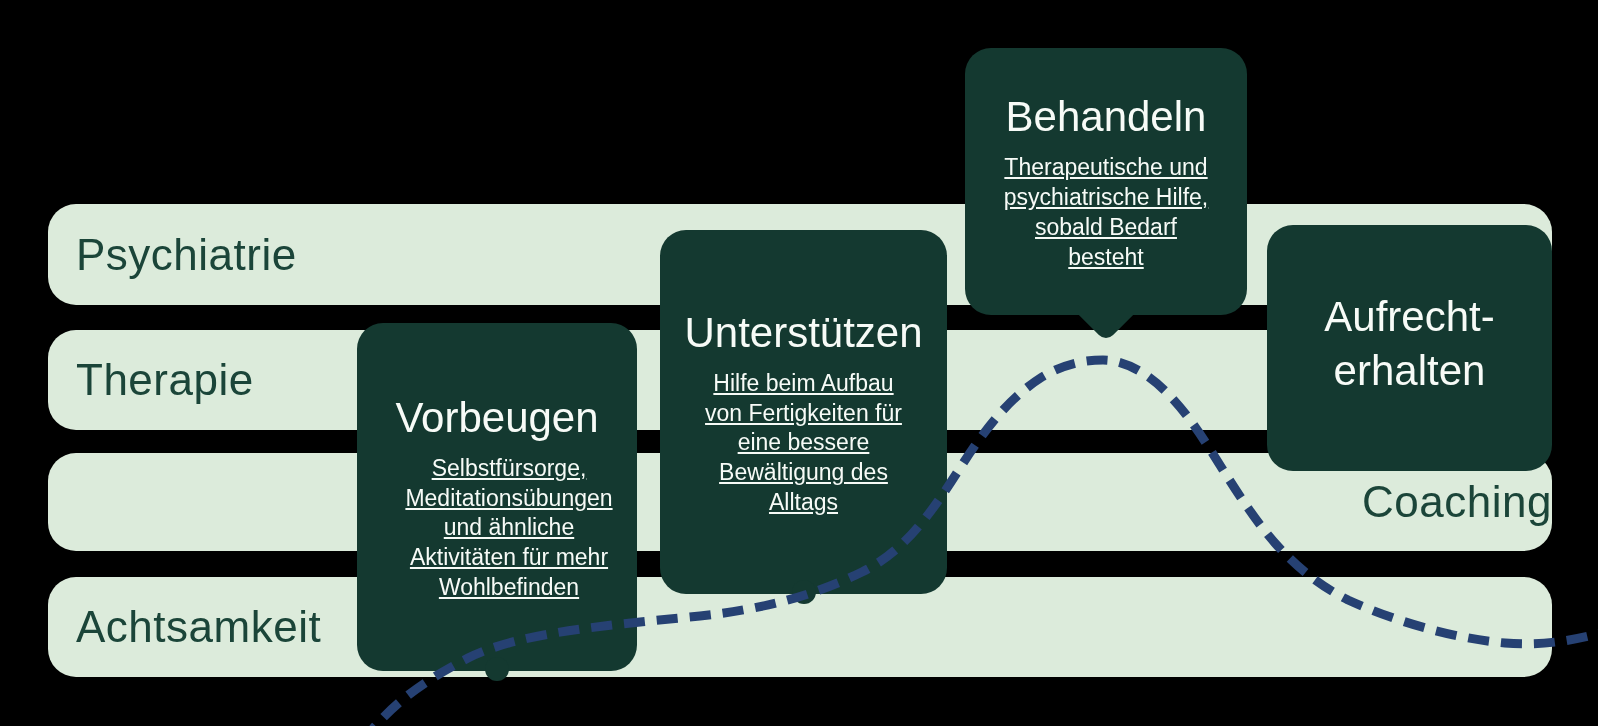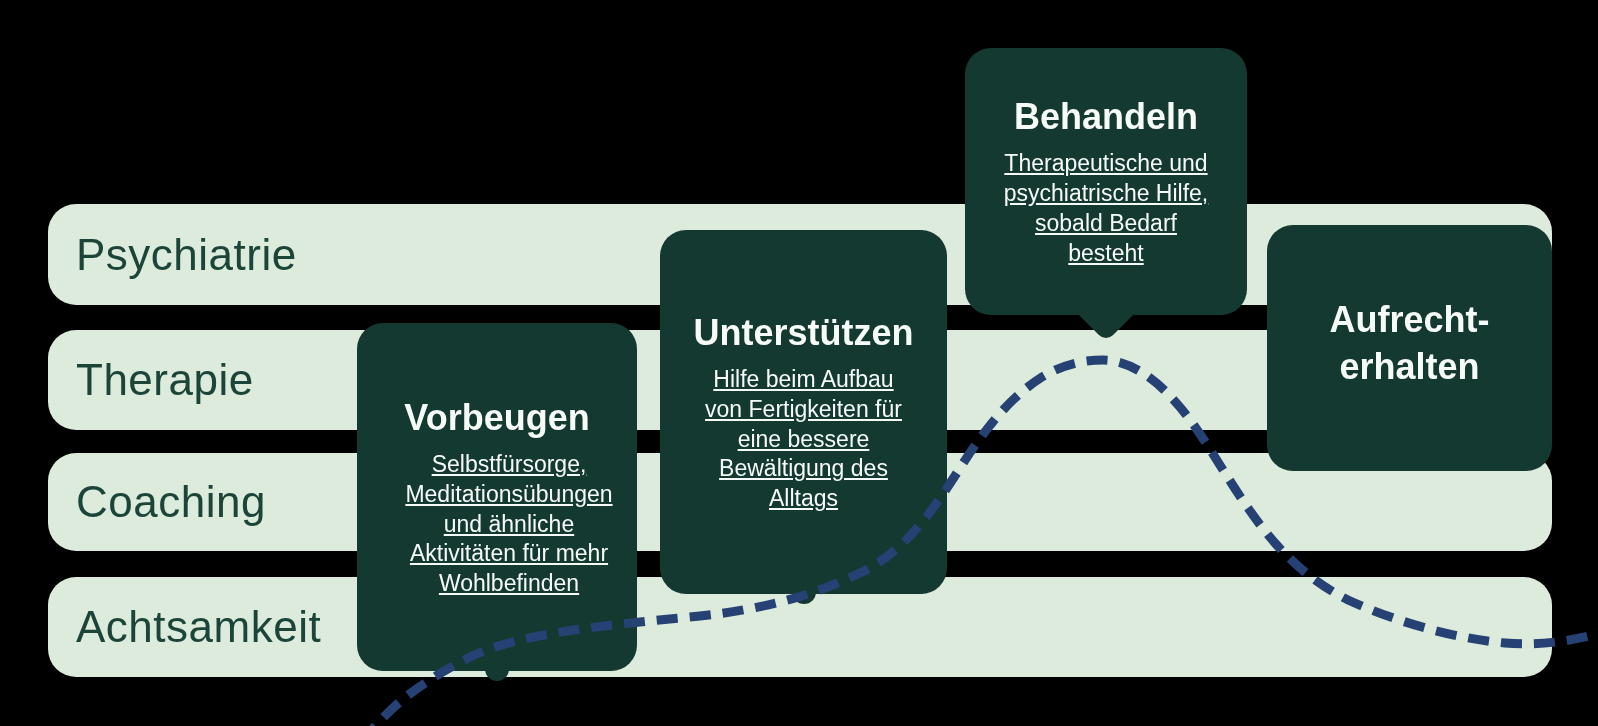--- a/index.html
+++ b/index.html
@@ -27,21 +27,21 @@
     left: 48px;
     width: 1504px;
     background: var(--row-bg);
     border-radius: 28px;
     display: flex;
     align-items: center;
     padding-left: 28px;
   }
   .row-psychiatrie  { top: 204px; height: 101px; }
   .row-therapie     { top: 330px; height: 100px; }
-  .row-coaching     { top: 453px; height:  98px; }
+  .row-coaching     { top: 453px; height:  98px; justify-content: flex-end; }
   .row-achtsamkeit  { top: 577px; height: 100px; }
   .row-label {
     font-size: 44px;
     font-weight: normal;
     letter-spacing: 0.5px;
     color: var(--row-text);
   }
 
   
   .card {
@@ -55,22 +55,22 @@
     justify-content: center;
     text-align: center;
     z-index: 2;
   }
   .card-vorbeugen        { left: 357px;  top: 323px; width: 280px; height: 348px; }
   .card-unterstuetzen    { left: 660px;  top: 230px; width: 287px; height: 364px; }
   .card-behandeln        { left: 965px;  top:  48px; width: 282px; height: 267px; }
   .card-aufrechterhalten { left: 1267px; top: 225px; width: 285px; height: 246px; }
 
   .card-title {
-    font-size: 36px;
-    font-weight: bold;
+    font-size: 42px;
+    font-weight: normal;
     line-height: 1.28;
     margin-bottom: 9px;
   }
   .card-aufrechterhalten .card-title { max-width: 215px; }
   .card-body {
     font-size: 23px;
     line-height: 1.3;
     text-decoration: underline;
   }
   .card-vorbeugen        .card-body { max-width: 222px; margin-left: 24px; }

